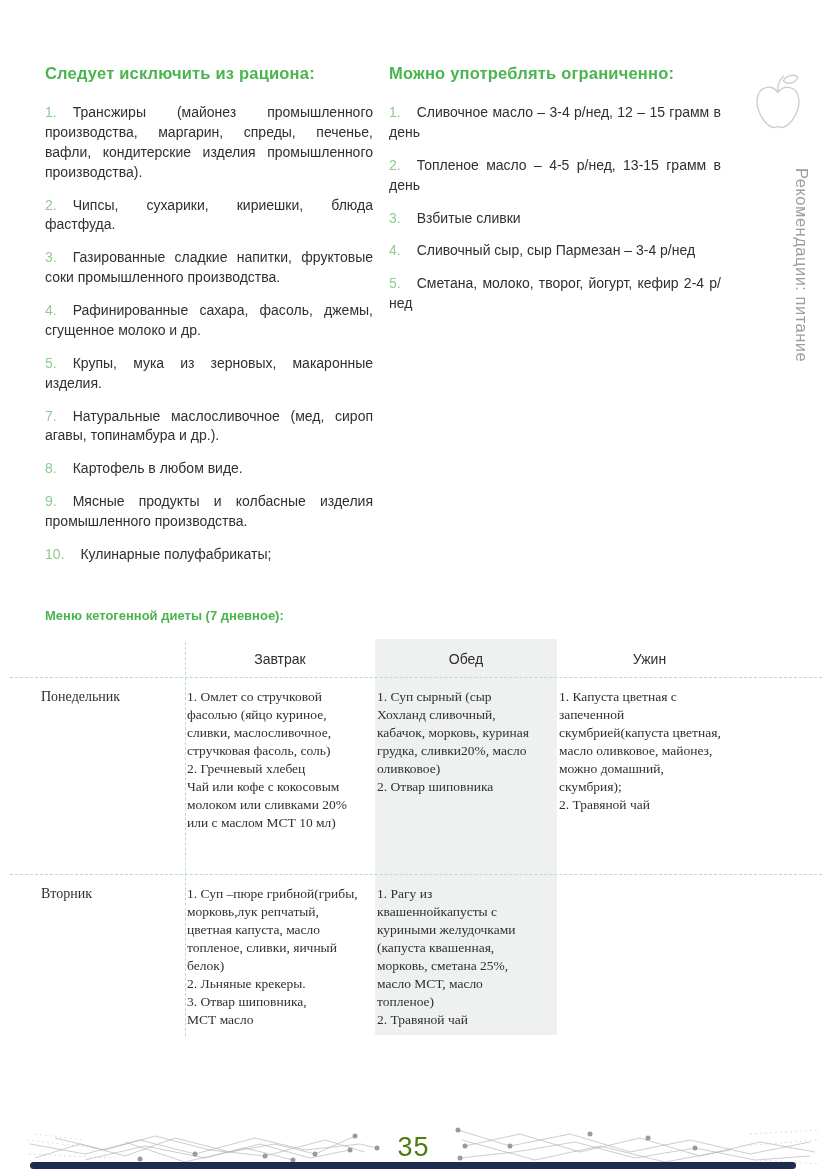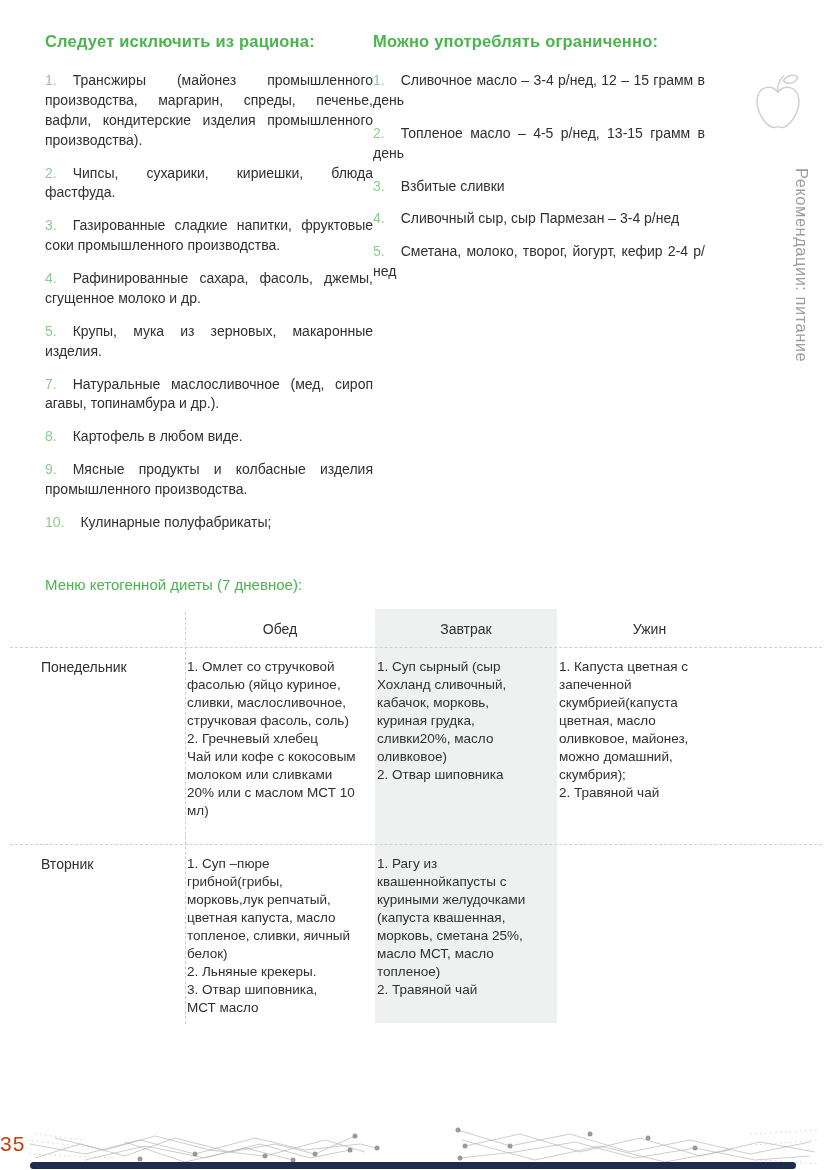--- a/index.html
+++ b/index.html
@@ -1,53 +1,53 @@
 <!DOCTYPE html>
 <html><head>
 <meta charset="utf-8">
 <style>
   html,body{margin:0;padding:0;background:#ffffff;}
   .page{
     position:relative;width:827px;height:1170px;margin:0 auto;background:#ffffff;
     overflow:hidden;font-family:"Liberation Sans","DejaVu Sans",sans-serif;color:#303030;
   }
   
-  .columns{display:flex;padding:32px 0 0 45px;}
+  .columns{display:flex;gap:16px;padding:64px 0 0 45px;}
   .col-left{width:328px;}
   .col-right{width:332px;}
   .green-title{
     font-size:16.5px;font-weight:700;color:#4ab54e;margin:0 0 20px 0;letter-spacing:.2px;
   }
   p.li{margin:0 0 13px 0;font-size:14px;line-height:1.42;text-align:justify;}
   p.li .num{color:#8fcb90;margin-right:16px;}
   
-  .menu-title{font-size:15px;font-weight:400;color:#4ab54e;margin:30px 0 0 45px;}
+  .menu-title{font-size:13px;font-weight:700;color:#4ab54e;margin:30px 0 0 45px;}
   
   .menu-table{position:relative;margin:16px 0 0 35px;width:707px;}
   .lunch-bg{position:absolute;left:340px;top:0;width:182px;bottom:6px;background:#eff1f1;z-index:0;}
   .vdash{position:absolute;left:150px;top:3px;bottom:5px;border-left:1px dashed #b9dfba;z-index:2;}
   .hdash{position:relative;z-index:2;height:0;border-top:1px dashed #b9dfba;margin-left:-25px;width:calc(100% + 105px);}
   .trow,.thead-row{position:relative;z-index:1;display:grid;grid-template-columns:150px 190px 182px 185px;}
   .thead-row .th{font-size:14px;color:#2f2f2f;text-align:center;padding:12px 0 10px 0;}
-  .cell{padding:10px 16px 12px 0;font-size:13.5px;line-height:1.34;}
+  .cell{padding:10px 16px 12px 0;font-size:13.5px;line-height:1.34;font-family:Liberation Serif, serif;}
   .cell.body{white-space:pre-line;padding-left:2px;}
   .cell.day{font-size:14px;padding-left:6px;color:#2f2f2f;}
   .trow.monday{min-height:196px;}
   .trow.tuesday{min-height:160px;}
   
   .side-label{
     position:absolute;top:168px;right:16px;writing-mode:vertical-rl;
     font-size:16.5px;color:#9b9da0;letter-spacing:.5px;
   }
   
   .apple{position:absolute;top:70px;right:22px;width:54px;height:66px;}
   
   .footer-num{
-    position:absolute;top:1132px;left:0;right:0;
-    font-size:21px;color:#c2410c;letter-spacing:1px;
+    position:absolute;top:1132px;left:0;right:0;text-align:center;
+    font-size:27px;color:#4d7c0f;letter-spacing:1px;
   }
   .decor{position:absolute;}
   .decor-left{left:25px;top:1114px;}
   .decor-right{left:450px;top:1112px;}
   .decor path{fill:none;stroke:#b5b5b5;stroke-width:.9;opacity:.75;}
   .decor path.faint{stroke:#cdd4cd;stroke-dasharray:2 3;opacity:.8;}
   .decor circle{fill:#9a9a9a;}
   .bottom-bar{
     position:absolute;left:30px;right:31px;bottom:1px;height:7px;
     background:#1e2d4f;border-radius:4px;
@@ -93,22 +93,22 @@
   </div>
 
   <h2 class="menu-title">Меню кетогенной диеты (7 дневное):</h2>
 
   <div class="menu-table">
     <div class="lunch-bg"></div>
     <div class="vdash"></div>
 
     <div class="thead-row">
       <div class="cell"></div>
+      <div class="th">Завтрак</div>
       <div class="th">Обед</div>
-      <div class="th">Завтрак</div>
       <div class="th">Ужин</div>
     </div>
 
     <div class="hdash"></div>
 
     <div class="trow monday">
       <div class="cell day">Понедельник</div>
       <div class="cell body">1. Омлет со стручковой фасолью (яйцо куриное, сливки, маслосливочное, стручковая фасоль, соль)
 2. Гречневый хлебец
 Чай или кофе с кокосовым молоком или сливками 20% или с маслом МСТ 10 мл)</div>

